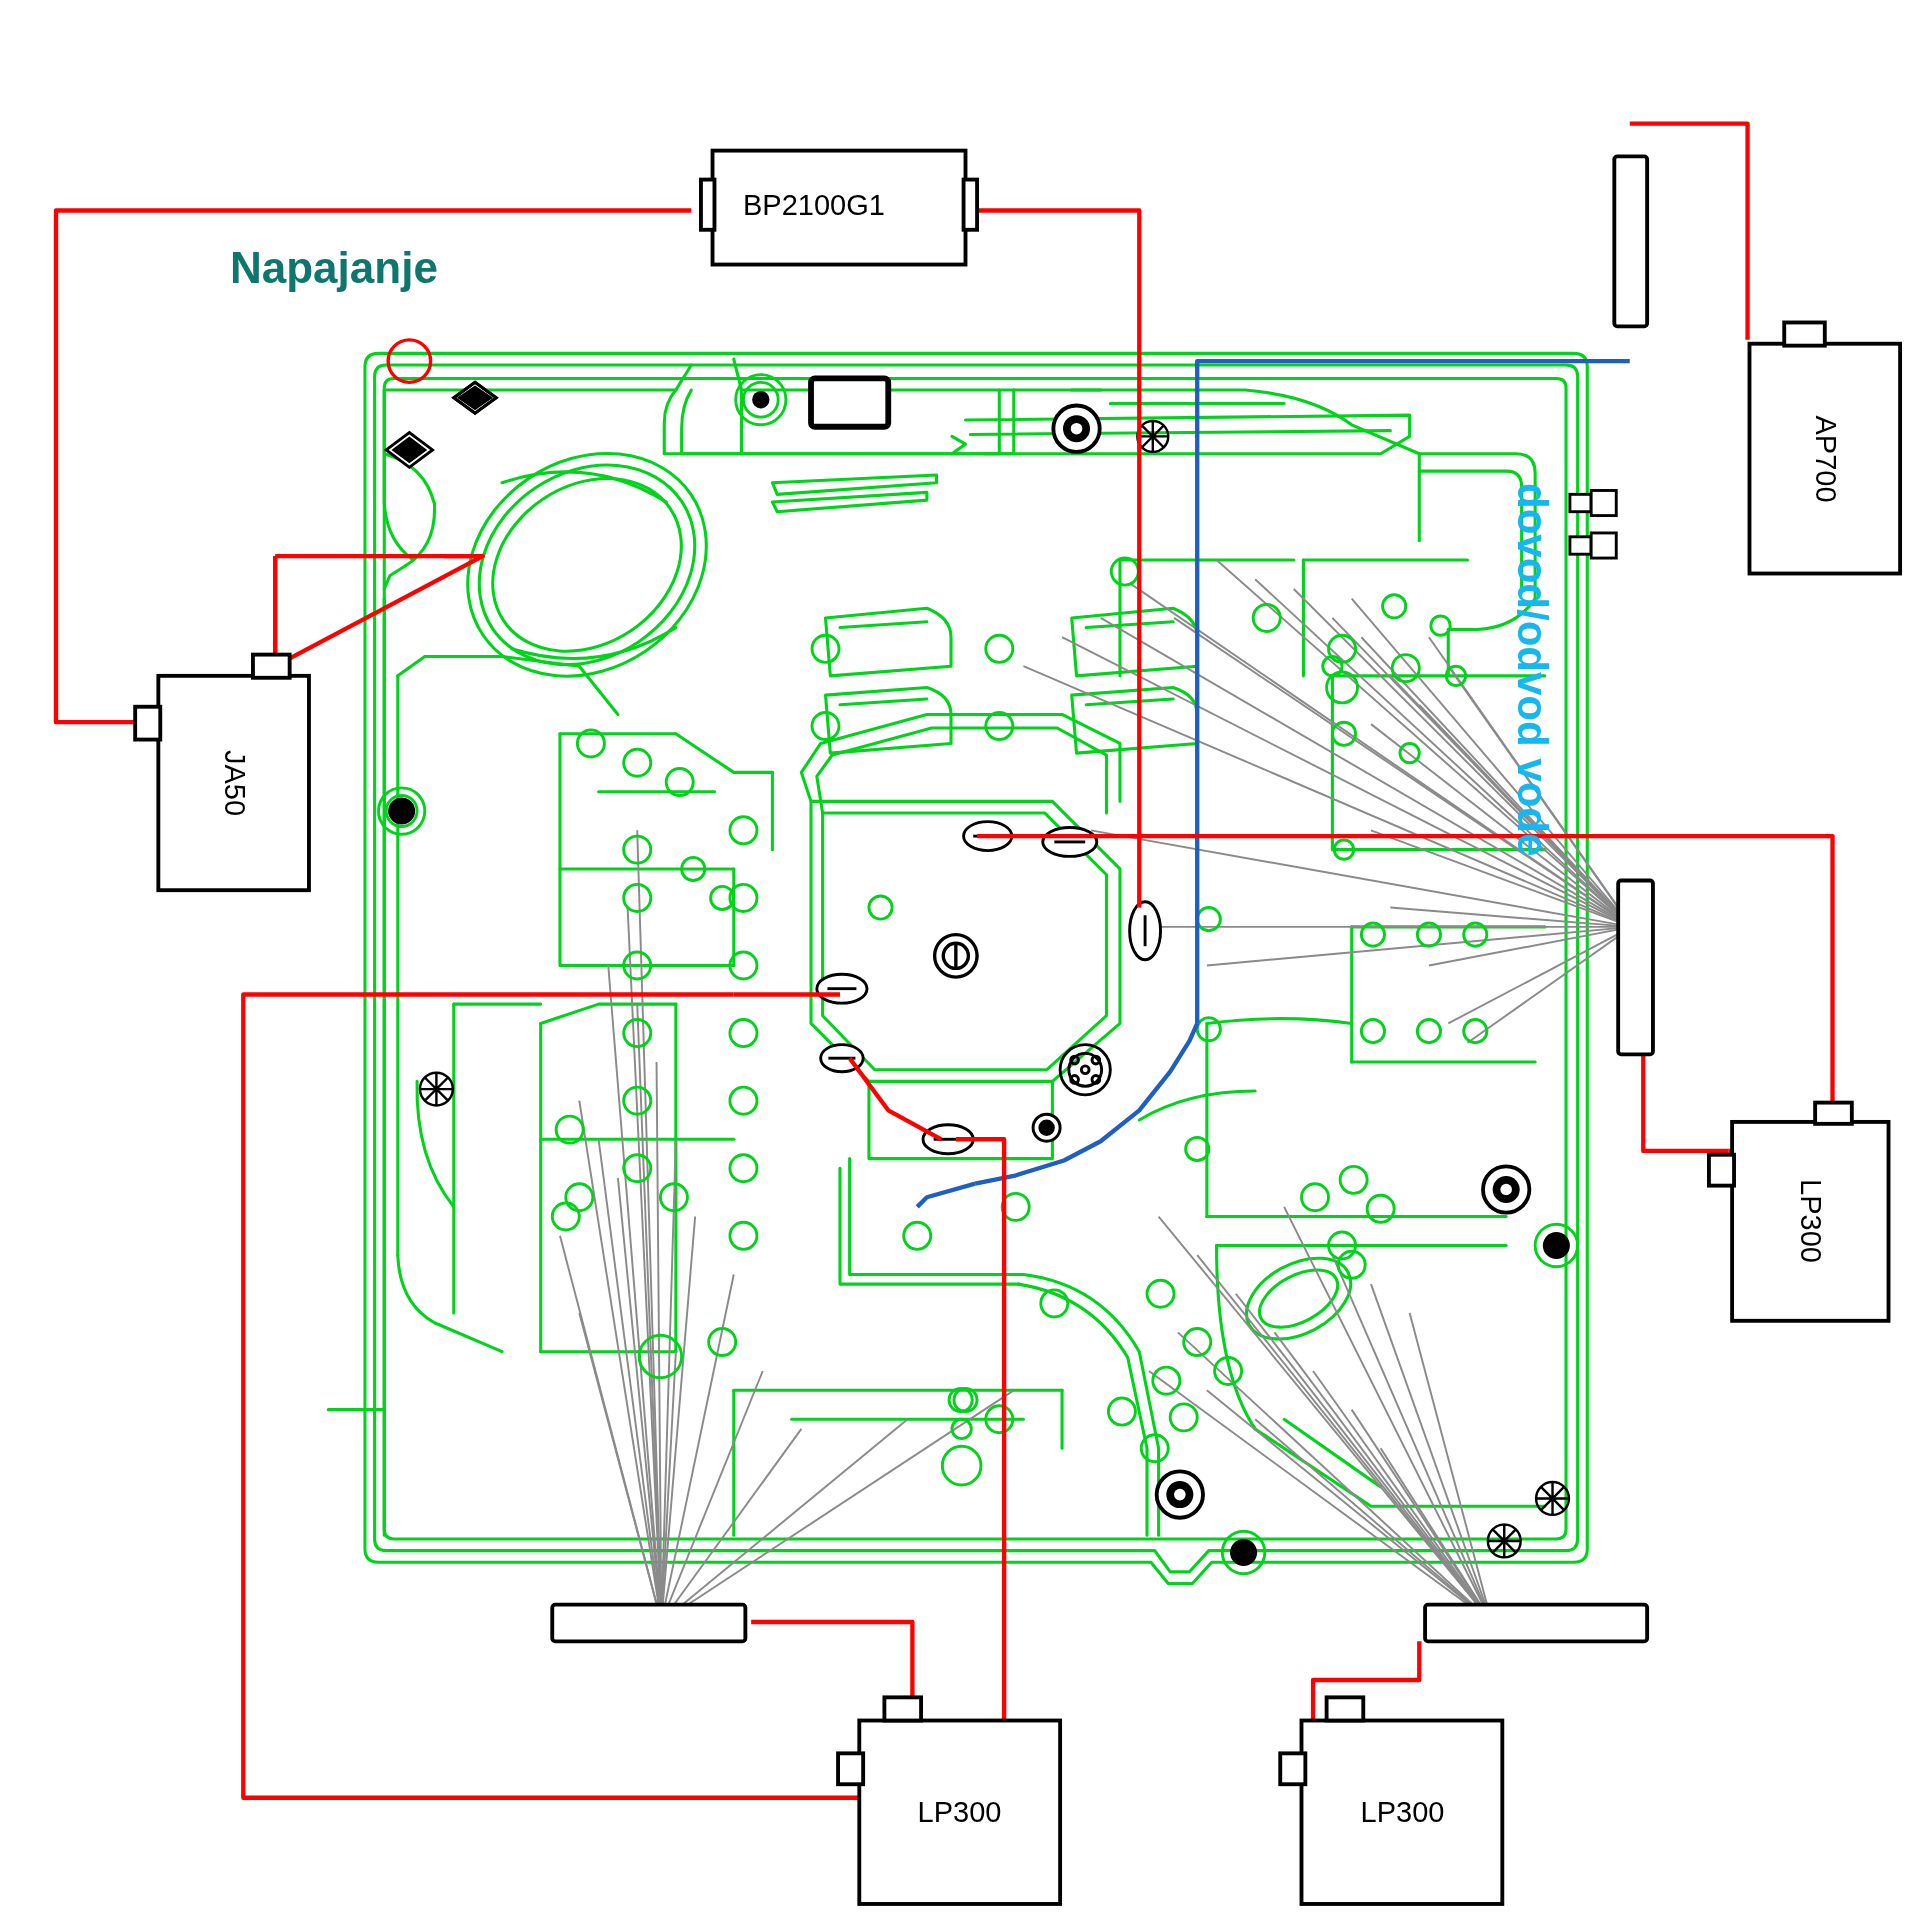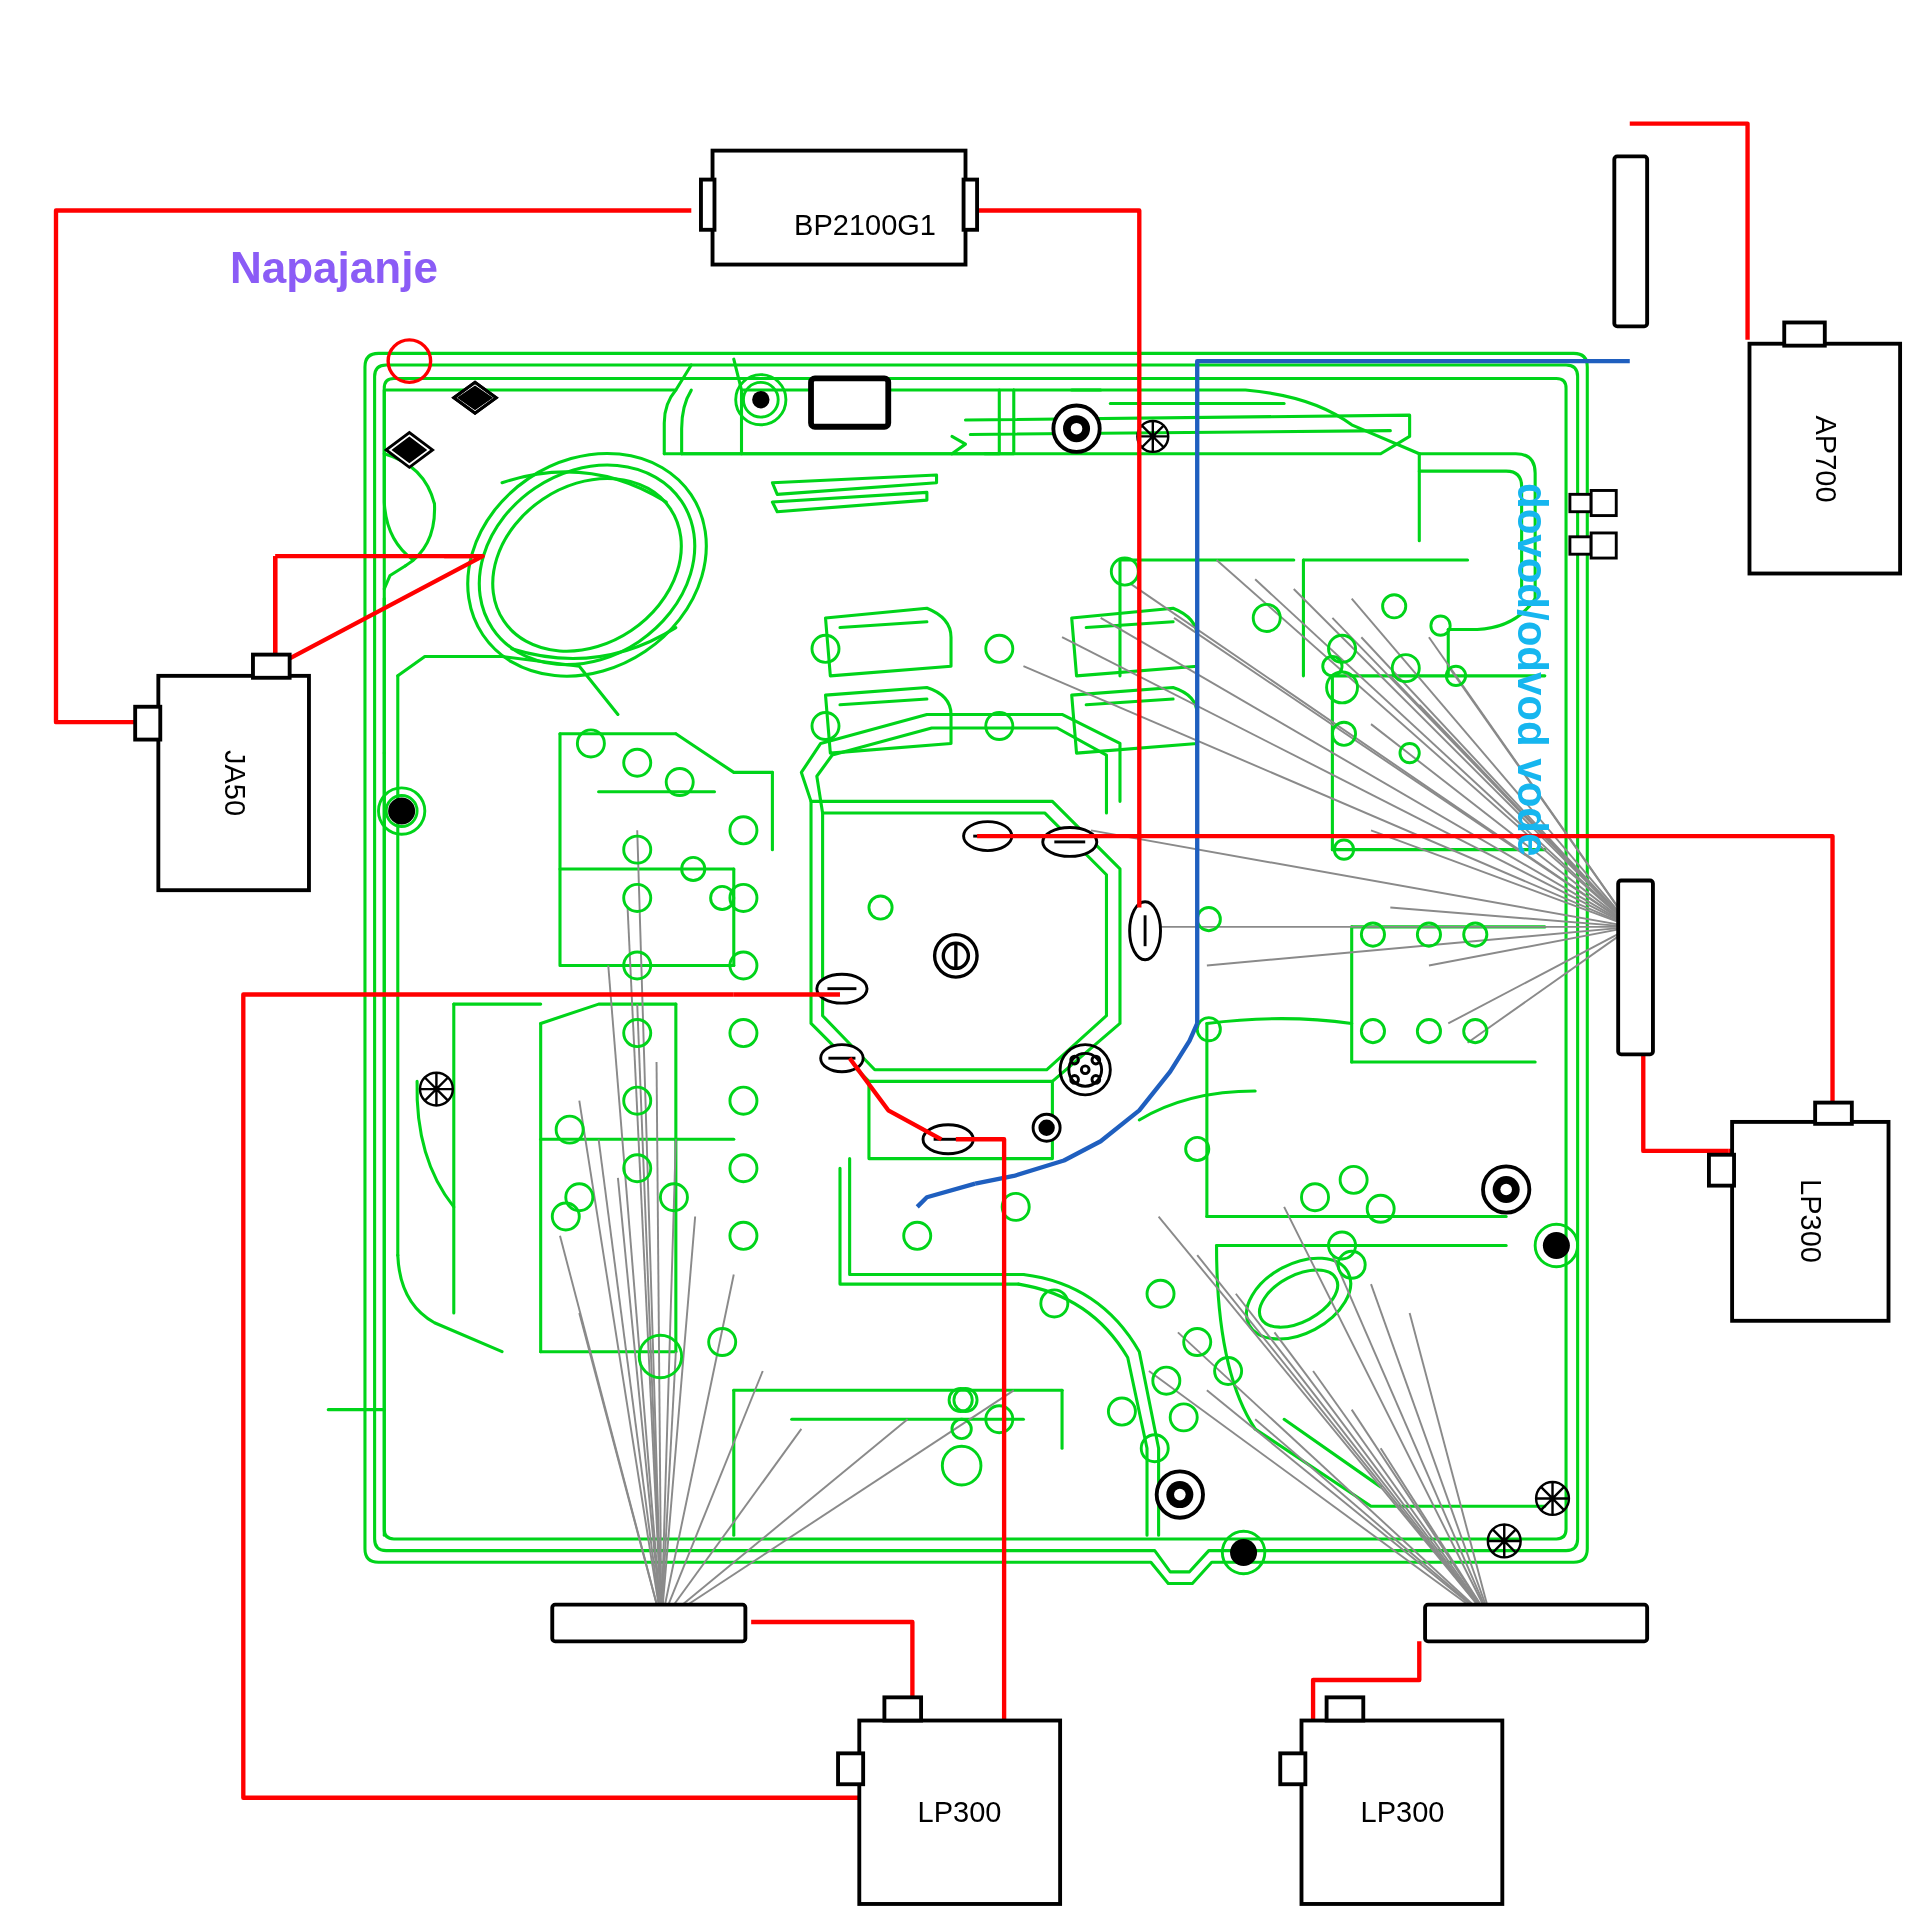--- a/index.html
+++ b/index.html
@@ -34,21 +34,21 @@
   .box-label {
     font-size: 29px;
     color: #000000;
   }
   .vert {
     transform-origin: 50% 50%;
   }
   .napajanje {
     font-size: 44px;
     font-weight: bold;
-    color: #8b5cf6;
+    color: #0f766e;
   }
   .watersupply {
     font-size: 42px;
     font-weight: bold;
     color: #16b6ef;
   }
 </style>
 </head>
 <body>
 
@@ -478,21 +478,21 @@
       <rect x="1374" y="1758" width="38" height="24"></rect>
       <rect x="1326" y="1816" width="26" height="32"></rect>
     </g>
 
   </svg>
 
   <div class="lbl napajanje" style="left:230px; top:243px;">Napajanje</div>
 
   <div class="lbl watersupply vert" style="left:1556px; top:483px; transform: rotate(90deg); transform-origin: left top;">dovod/odvod vode</div>
 
-  <div class="lbl box-label" style="left:743px; top:209px; width:193px; text-align:right;">BP2100G1</div>
+  <div class="lbl box-label" style="left:743px; top:189px; width:193px; text-align:left;">BP2100G1</div>
 
   <div class="lbl box-label vert" style="left:234px; top:783px; transform: translate(-50%,-50%) rotate(90deg);">JA50</div>
 
   <div class="lbl box-label vert" style="left:1825px; top:459px; transform: translate(-50%,-50%) rotate(90deg);">AP700</div>
 
   <div class="lbl box-label vert" style="left:1810px; top:1221px; transform: translate(-50%,-50%) rotate(90deg);">LP300</div>
 
   <div class="lbl box-label" style="left:859px; top:1796px; width:201px; text-align:center;">LP300</div>
 
   <div class="lbl box-label" style="left:1302px; top:1796px; width:201px; text-align:center;">LP300</div>

